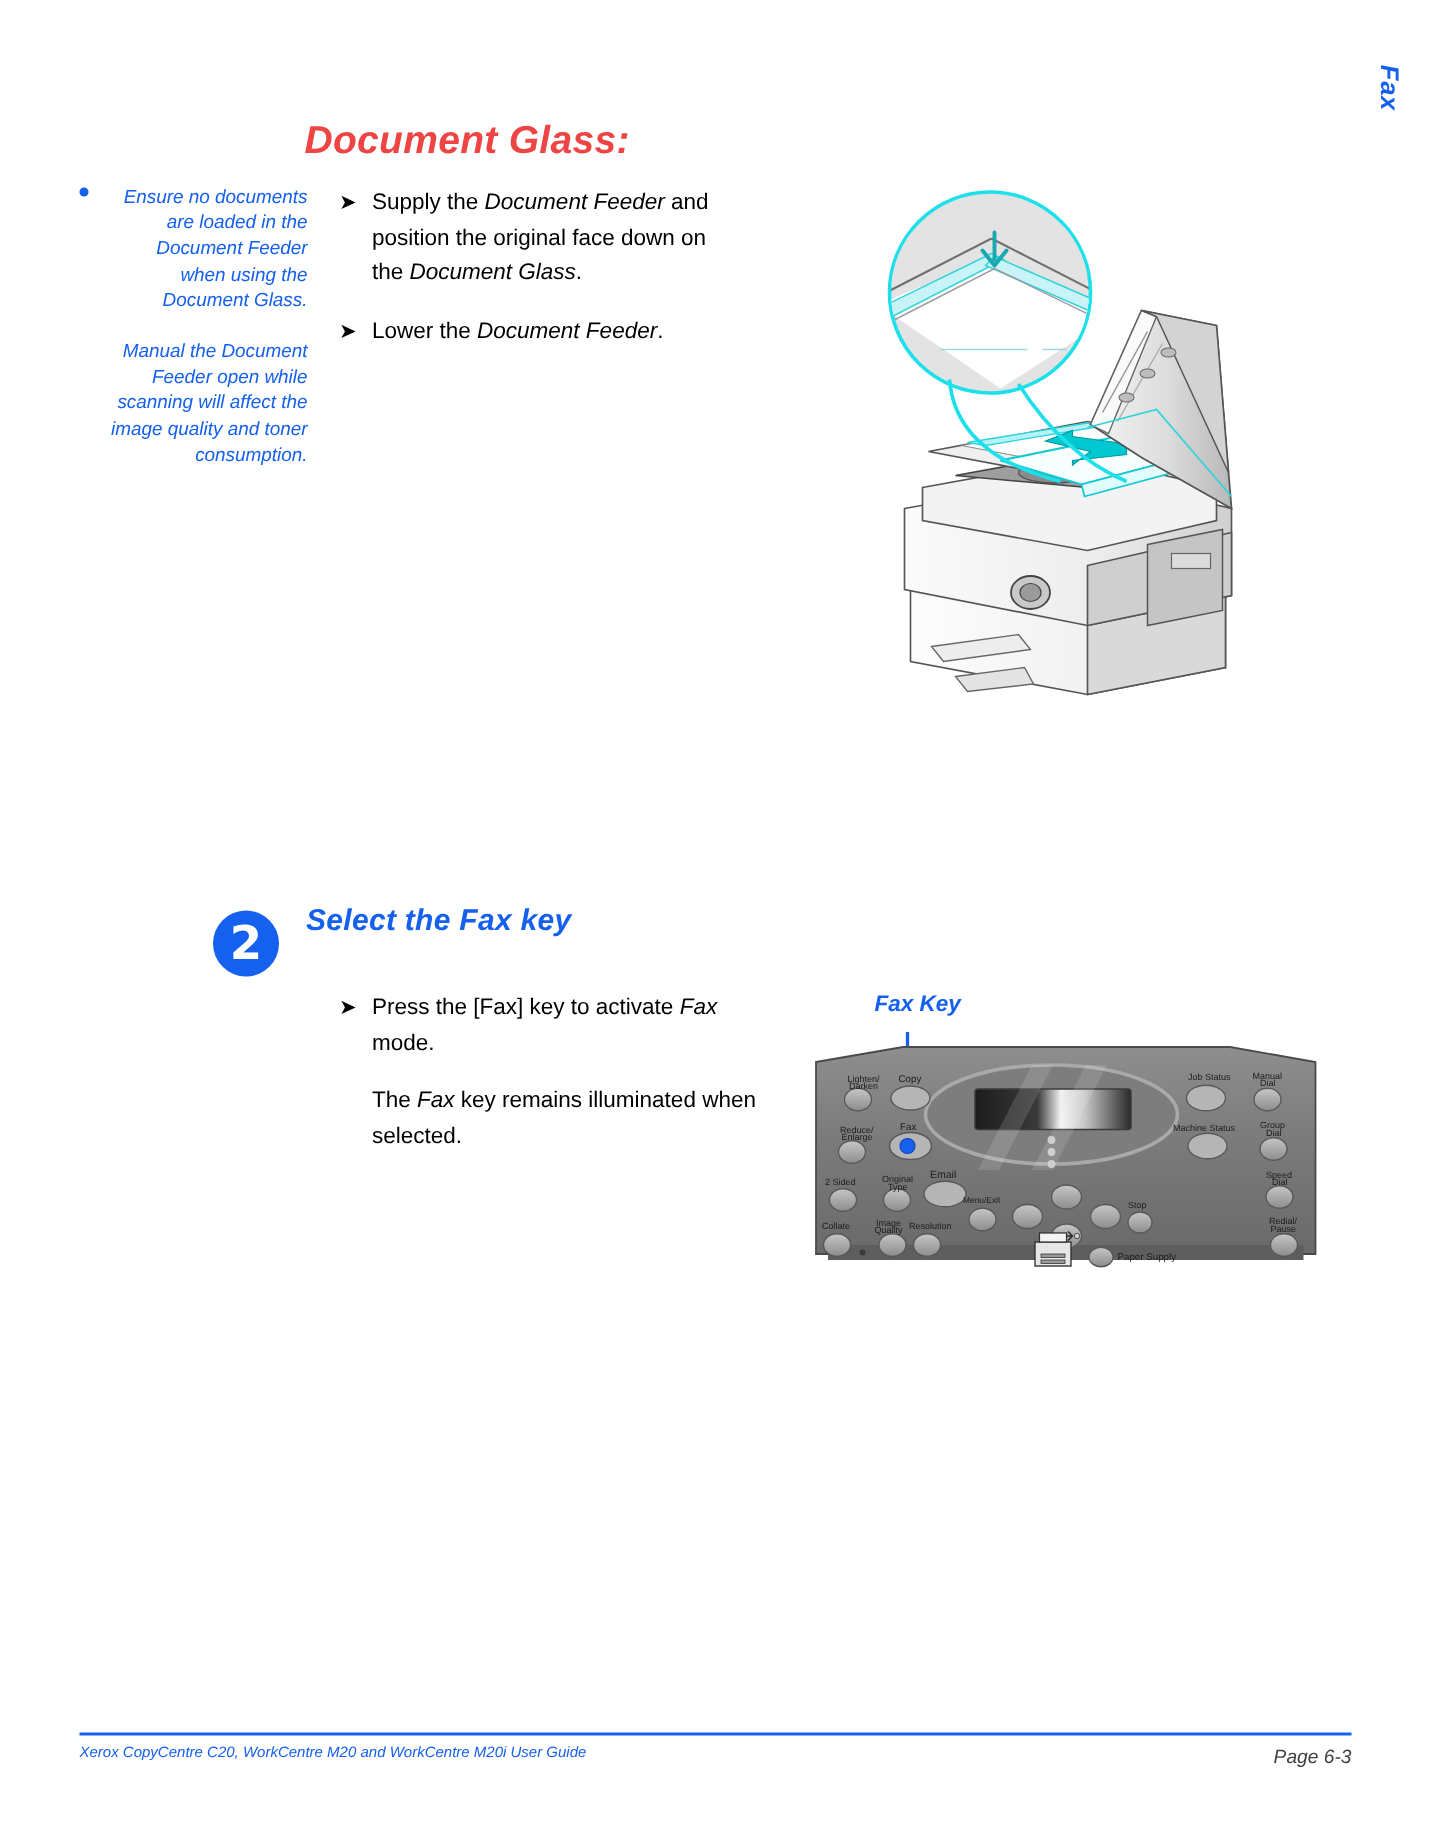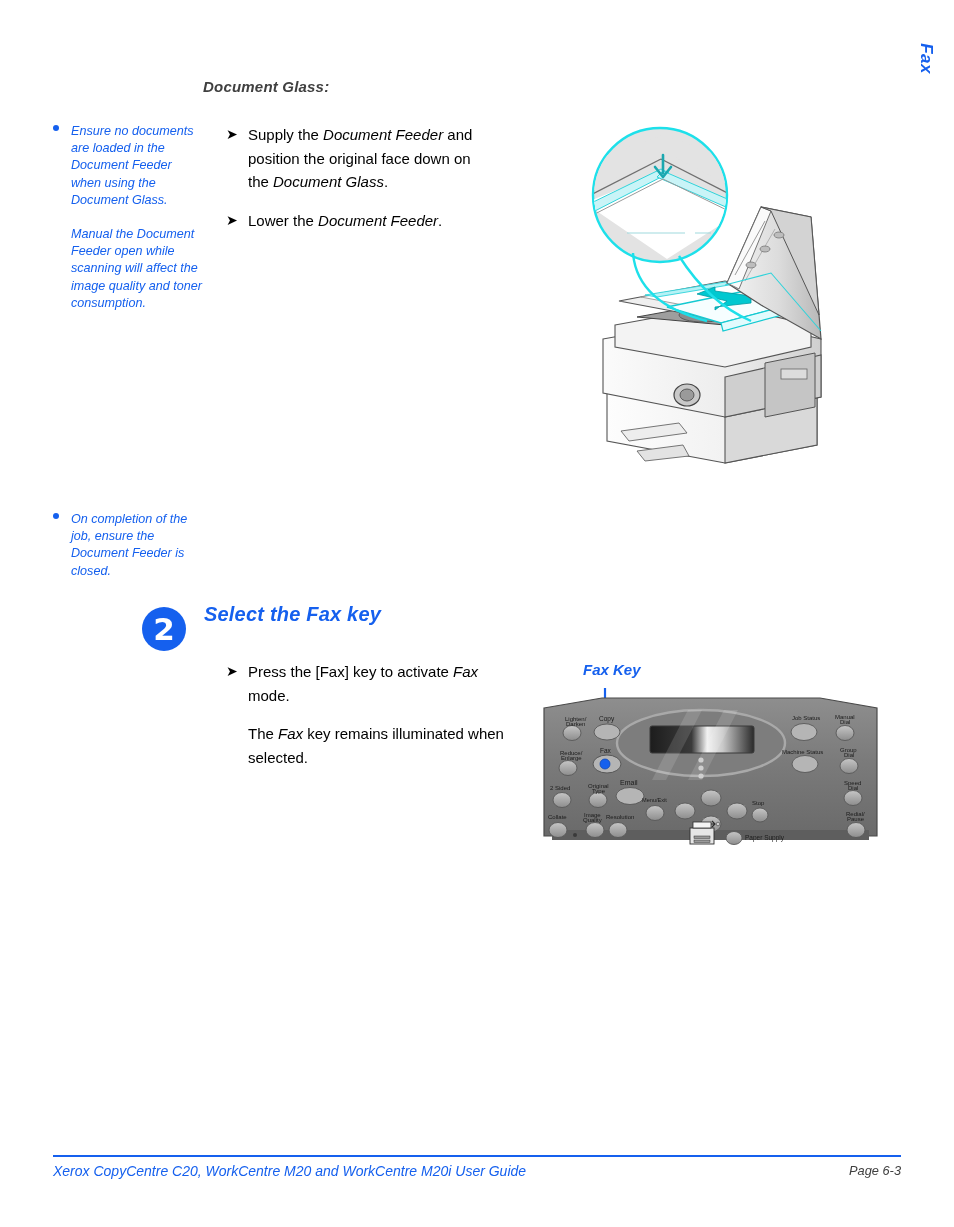--- a/index.html
+++ b/index.html
@@ -40,35 +40,36 @@
     font-weight: bold;
     color: #1560ee;
     letter-spacing: 0.5px;
   }
 
   
   .section-heading {
     position: absolute;
     left: 203px;
     top: 78px;
-    font-size: 15px;
+    font-size: 26px;
     font-weight: bold;
     font-style: italic;
-    color: #404040;
+    color: #ef4444;
     letter-spacing: 0.2px;
   }
 
   
   .margin-note {
     position: absolute;
     width: 152px;
     font-size: 12.6px;
     font-style: italic;
     line-height: 17.2px;
     color: #1560ee;
+    text-align: right;
   }
   .margin-note .bullet {
     position: absolute;
     left: 0;
     top: 2px;
     width: 6px;
     height: 6px;
     border-radius: 50%;
     background: #1560ee;
   }
@@ -165,21 +166,21 @@
     left: 53px;
     top: 1155px;
     width: 848px;
     height: 2px;
     background: #1560ee;
   }
   .footer-left {
     position: absolute;
     left: 53px;
     top: 1163px;
-    font-size: 14px;
+    font-size: 10px;
     font-style: italic;
     color: #1560ee;
   }
   .footer-right {
     position: absolute;
     right: 53px;
     top: 1163px;
     font-size: 12.8px;
     font-style: italic;
     color: #404040;
@@ -198,26 +199,20 @@
   <div class="section-heading">Document Glass:</div>
 
   <div class="margin-note" id="note-1">
     <span class="bullet"></span>
     <div class="note-body">
       <p>Ensure no documents are loaded in the Document Feeder when using the Document Glass.</p>
       <p class="gap">Manual the Document Feeder open while scanning will affect the image quality and toner consumption.</p>
     </div>
   </div>
 
-  <div class="margin-note" id="note-2">
-    <span class="bullet"></span>
-    <div class="note-body">
-      <p>On completion of the job, ensure the Document Feeder is closed.</p>
-    </div>
-  </div>
 
   <div class="step-block" id="steps-1">
     <div class="step-line">
       <span class="arrow">➤</span>
       <span><span>Supply the </span><em>Document Feeder</em><span> and position the original face down on the </span><em>Document Glass</em><span>.</span></span>
     </div>
     <div class="step-line step-gap">
       <span class="arrow">➤</span>
       <span><span>Lower the </span><em>Document Feeder</em><span>.</span></span>
     </div>

